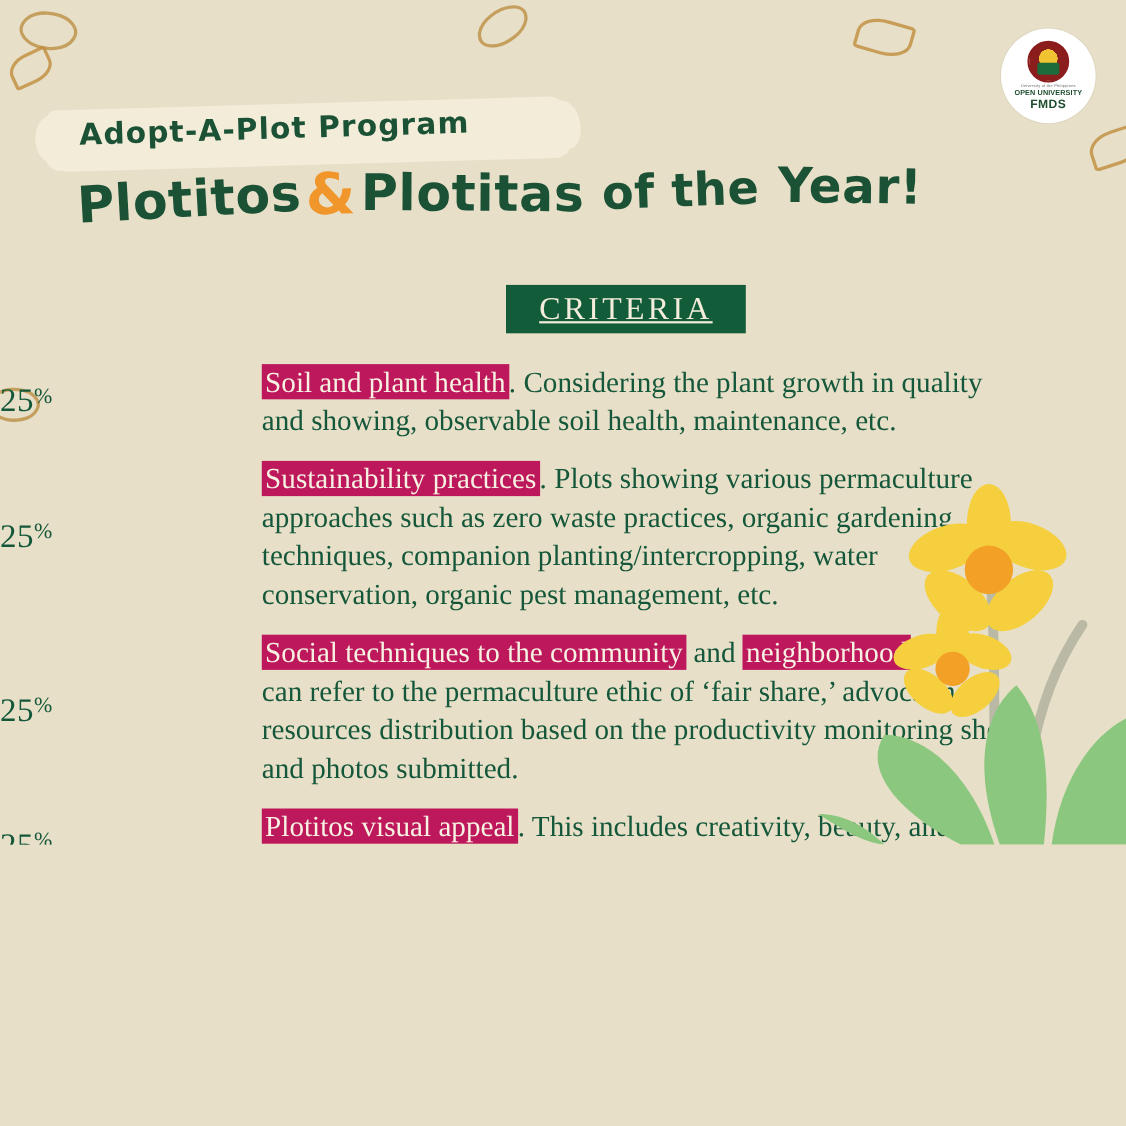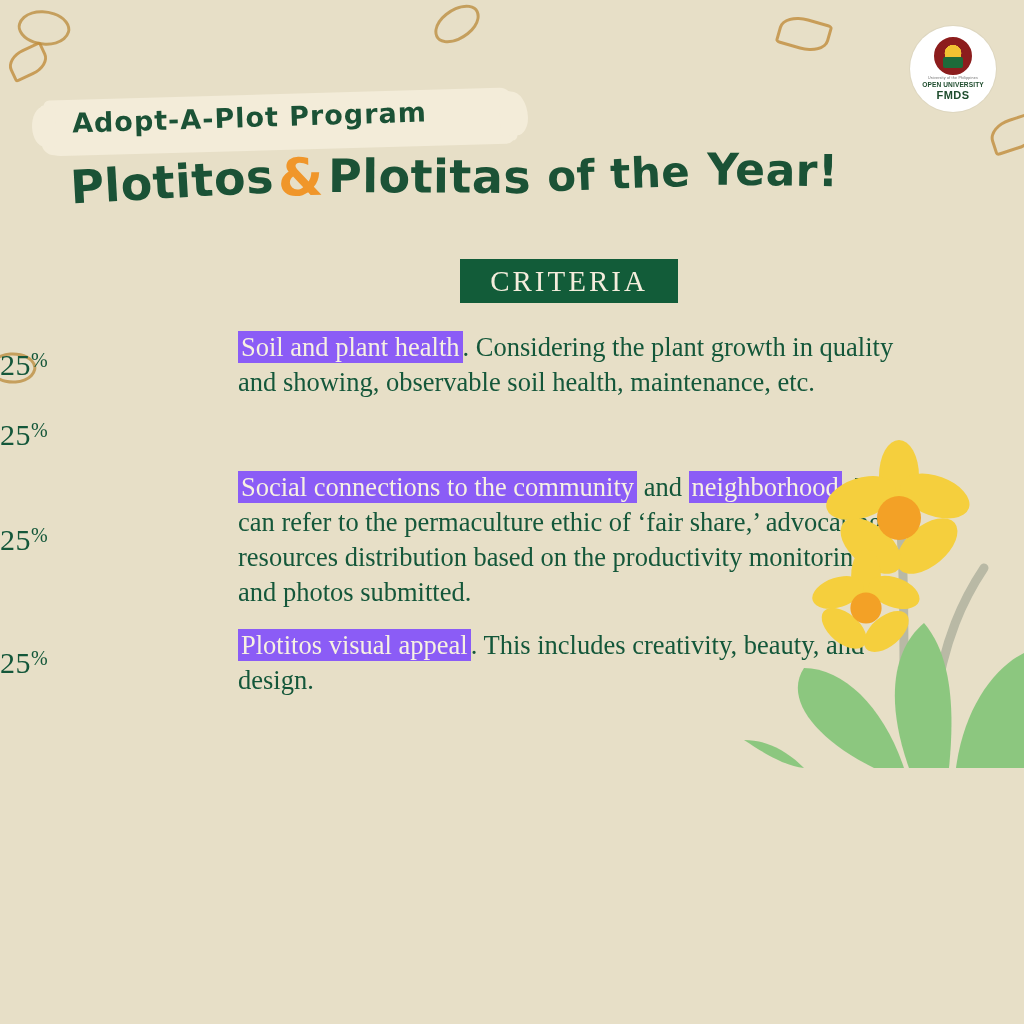--- a/index.html
+++ b/index.html
@@ -181,20 +181,21 @@
     background: #125c39;
     display: flex;
     align-items: center;
     justify-content: center;
   }
   #criteria-banner span {
     color: #f4eddc;
     font-family: "Liberation Serif", serif;
     font-size: 29px;
     letter-spacing: 3px;
+    text-decoration: underline;
   }
 
   
   #criteria-list {
     position: absolute;
     left: 0;
     top: 330px;
     width: 1024px;
   }
   .crit-row {
@@ -217,21 +218,21 @@
   }
   .crit-text {
     flex: 1;
     padding-right: 96px;
     color: #14573a;
     font-family: "Liberation Serif", serif;
     font-size: 26.5px;
     line-height: 1.32;
   }
   .hl {
-    background: #8b5cf6;
+    background: #be185d;
     color: #f7f1e2;
     padding: 1px 3px;
     box-decoration-break: clone;
     -webkit-box-decoration-break: clone;
   }
 
   
   #art {
     position: absolute;
     right: 0;
@@ -279,25 +280,26 @@
 
   <div id="criteria-list">
 
     <div class="crit-row">
       <div class="crit-pct"><span>25</span><sup>%</sup></div>
       <div class="crit-text"><span class="hl">Soil and plant health</span><span>. Considering the plant growth in quality and showing, observable soil health, maintenance, etc.</span></div>
     </div>
 
     <div class="crit-row">
       <div class="crit-pct"><span>25</span><sup>%</sup></div>
+      <div class="crit-text"><span class="hl">Sustainability practices</span><span>. Plots showing various permaculture approaches such as zero waste practices, organic gardening techniques, companion planting/intercropping, water conservation, organic pest management, etc.</span></div>
     </div>
 
     <div class="crit-row">
       <div class="crit-pct"><span>25</span><sup>%</sup></div>
-      <div class="crit-text"><span class="hl">Social connections to the community</span><span> and </span><span class="hl">neighborhood</span><span>. This can refer to the permaculture ethic of ‘fair share,’ advocating resources distribution based on the productivity monitoring sheet and photos submitted.</span></div>
+      <div class="crit-text"><span class="hl">Social techniques to the community</span><span> and </span><span class="hl">neighborhood</span><span>. This can refer to the permaculture ethic of ‘fair share,’ advocating resources distribution based on the productivity monitoring sheet and photos submitted.</span></div>
     </div>
 
     <div class="crit-row">
       <div class="crit-pct"><span>25</span><sup>%</sup></div>
       <div class="crit-text"><span class="hl">Plotitos visual appeal</span><span>. This includes creativity, beauty, and design.</span></div>
     </div>
 
   </div>
 
   <svg id="art" viewBox="0 0 420 400">

